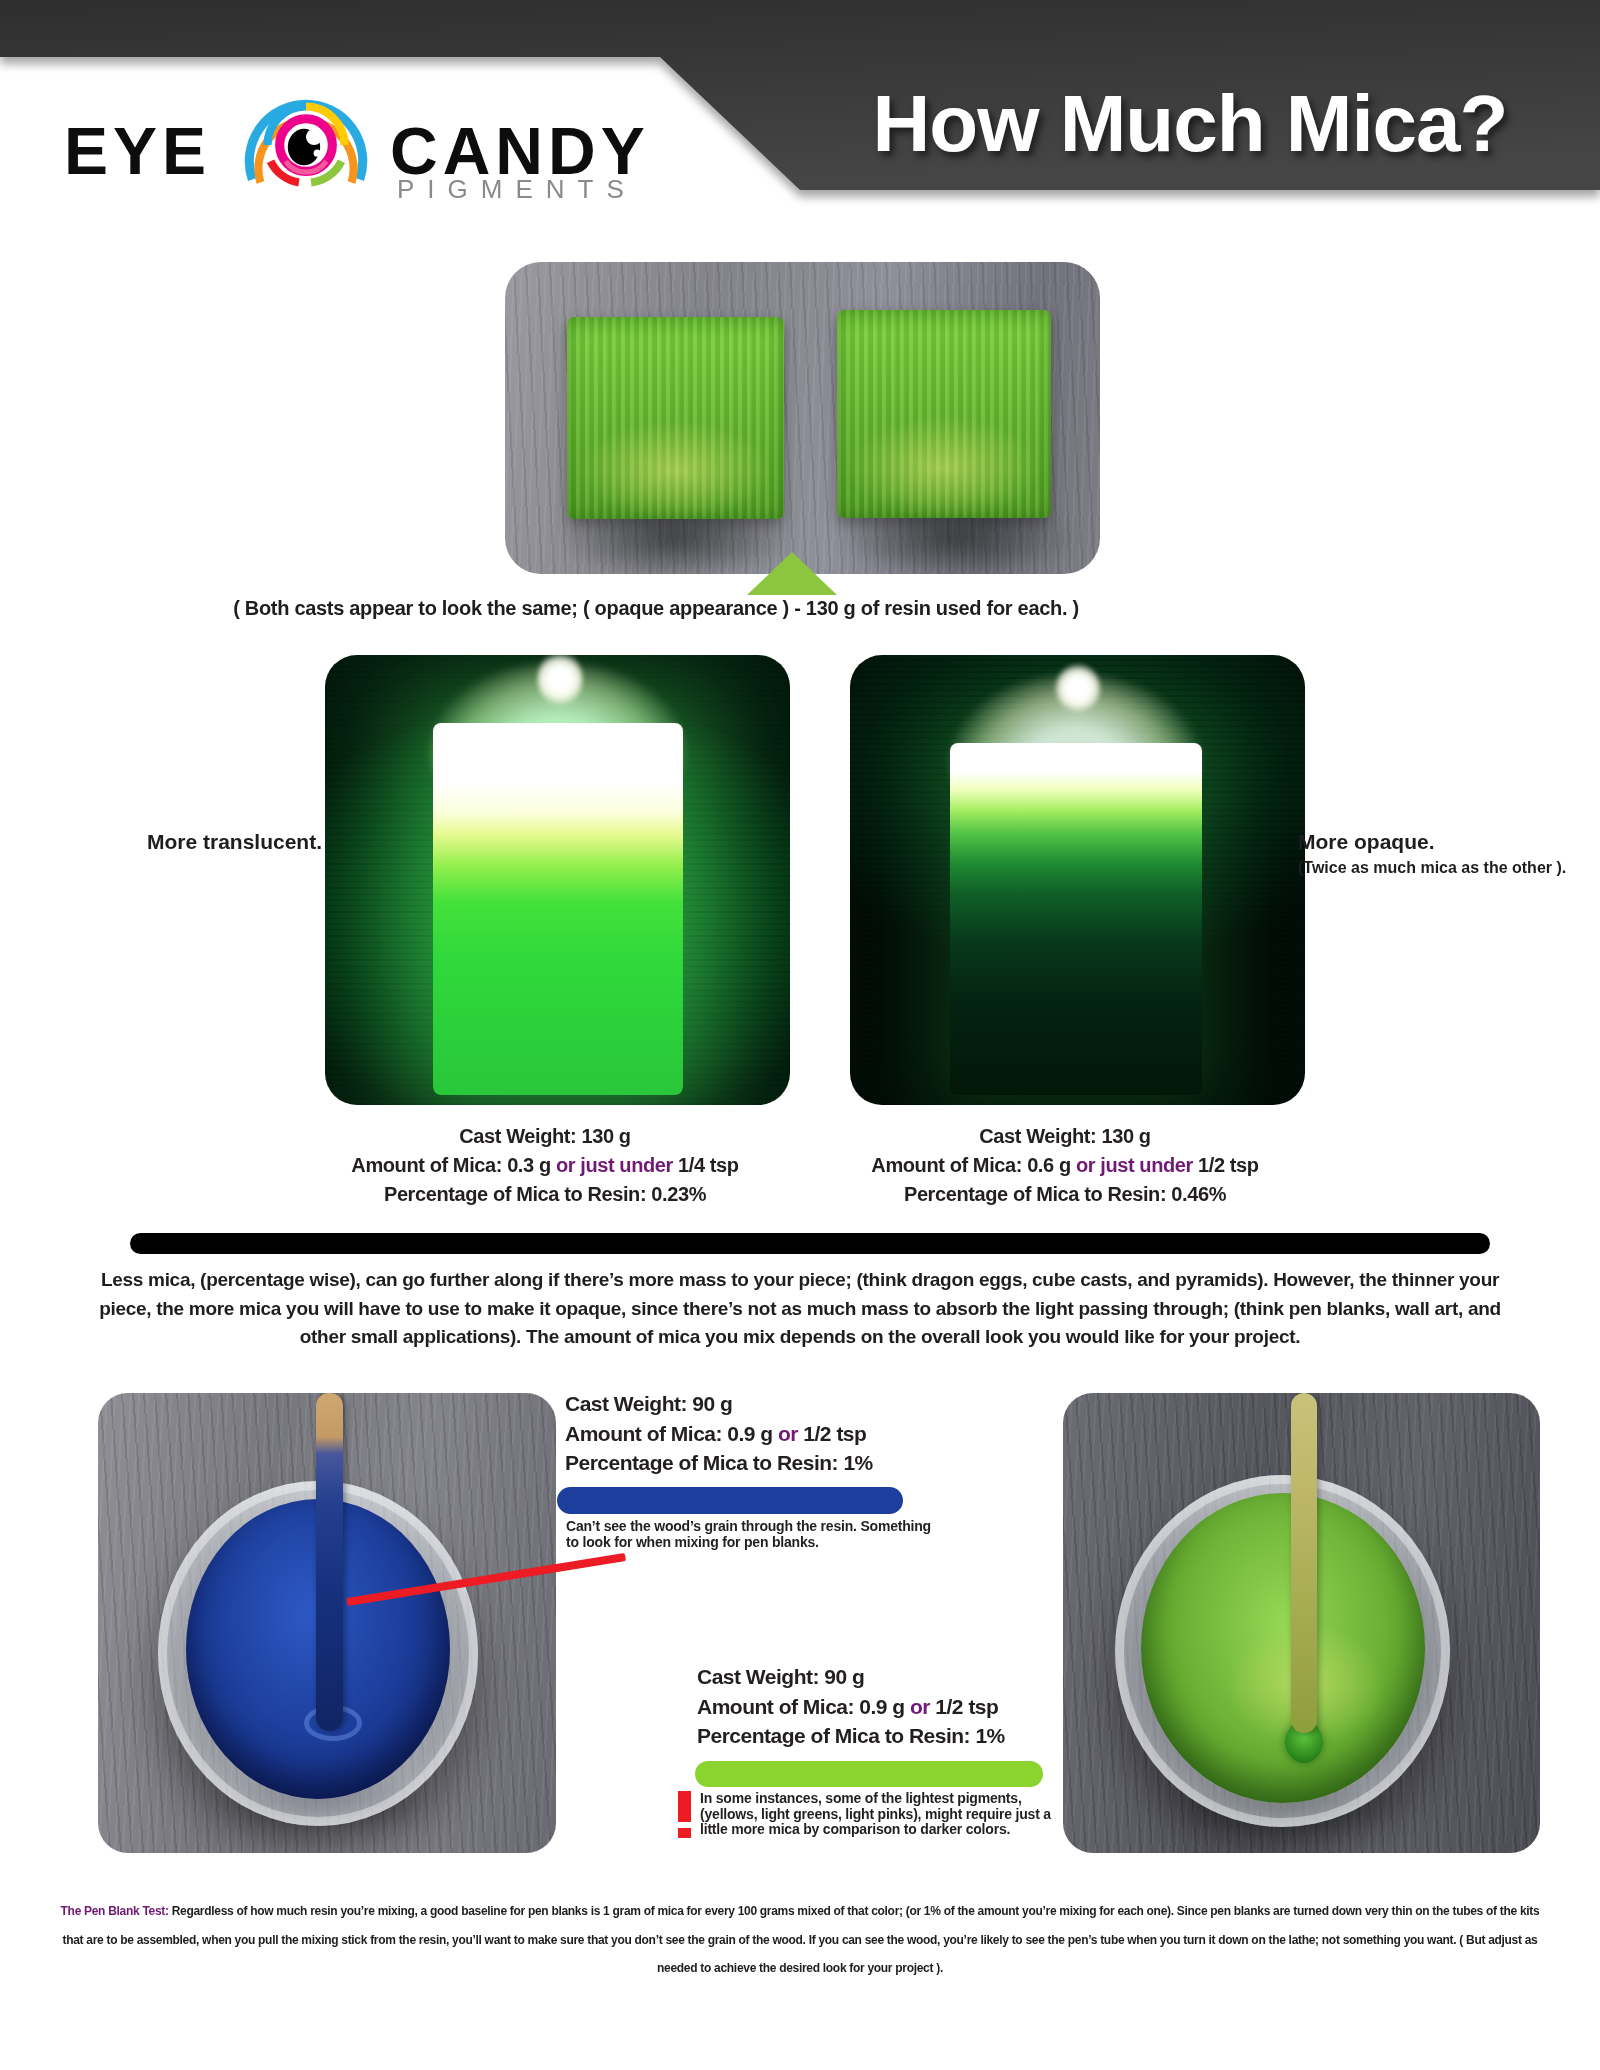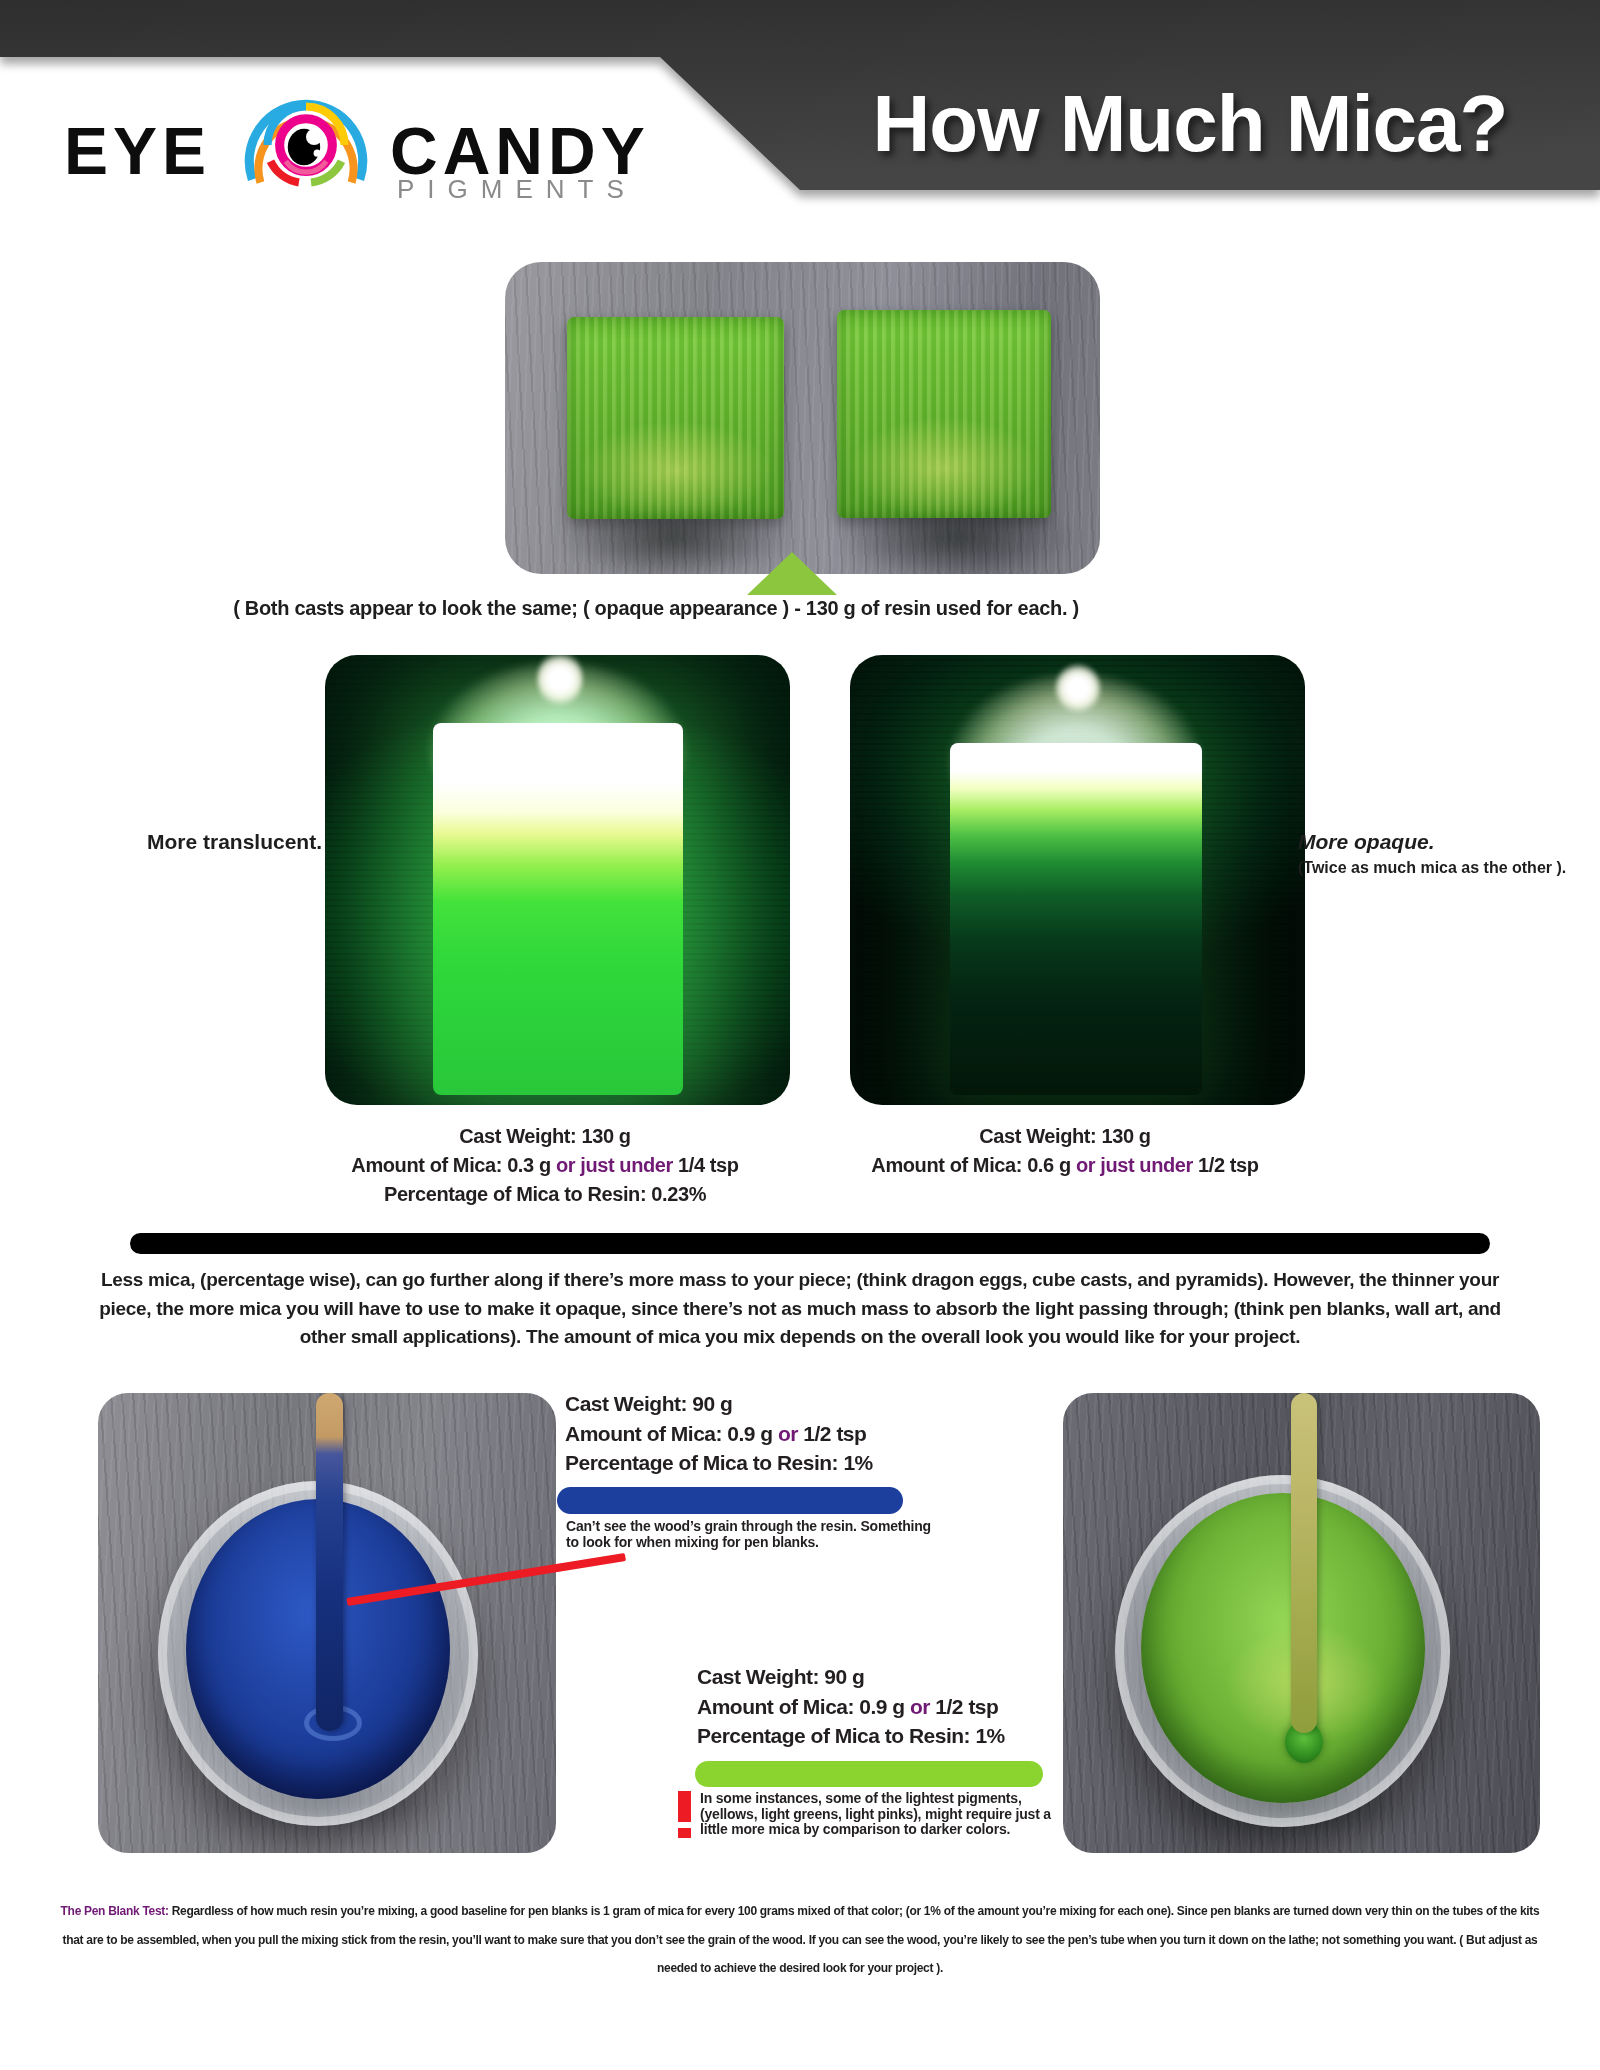--- a/index.html
+++ b/index.html
@@ -187,31 +187,32 @@
     <div class="lit-cube lit-cube-translucent" style="left:108px;top:68px;width:250px;height:372px;"></div>
     <div class="spark" style="left:212px;top:-4px;width:46px;height:56px;"></div>
   </div>
   <div class="photo photo-lit-right">
     <div class="glow-dome" style="left:100px;top:20px;width:250px;height:168px;"></div>
     <div class="lit-cube lit-cube-opaque" style="left:100px;top:88px;width:252px;height:352px;"></div>
     <div class="spark" style="left:205px;top:8px;width:46px;height:50px;"></div>
   </div>
 
   <div class="abs side-label" style="left:60px;top:830px;width:262px;text-align:right;">More translucent.</div>
-  <div class="abs side-label" style="left:1298px;top:830px;font-style:italic;">More opaque.</div>
+  <div class="abs side-label" style="left:1298px;top:830px;">More opaque.</div>
   <div class="abs side-sublabel" style="left:1298px;top:859px;">(Twice as much mica as the other ).</div>
 
   <div class="stats" style="left:295px;top:1122px;">
     <div><span>Cast Weight: 130 g</span></div>
     <div><span>Amount of Mica: 0.3 g </span><span class="red">or just under</span><span> 1/4 tsp</span></div>
     <div><span>Percentage of Mica to Resin: 0.23%</span></div>
   </div>
   <div class="stats" style="left:815px;top:1122px;">
     <div><span>Cast Weight: 130 g</span></div>
     <div><span>Amount of Mica: 0.6 g </span><span class="red">or just under</span><span> 1/2 tsp</span></div>
+    <div><span>Percentage of Mica to Resin: 0.46%</span></div>
   </div>
 
   <div class="divider-bar"></div>
   <div class="mid-paragraph">Less mica, (percentage wise), can go further along if there’s more mass to your piece; (think dragon eggs, cube casts, and pyramids). However, the thinner your piece, the more mica you will have to use to make it opaque, since there’s not as much mass to absorb the light passing through; (think pen blanks, wall art, and other small applications). The amount of mica you mix depends on the overall look you would like for your project.</div>
 
   <div class="photo photo-cup-blue">
     <div class="cup-shadow" style="position:absolute;left:110px;top:370px;width:230px;height:75px;border-radius:50%;background:radial-gradient(ellipse,rgba(10,10,25,0.5),transparent 65%);filter:blur(8px);"></div>
     <div class="cup-outer" style="left:60px;top:88px;width:320px;height:345px;"></div>
     <div class="cup-liquid liquid-blue" style="left:88px;top:106px;width:264px;height:300px;"></div>
     <div class="ripple" style="left:206px;top:312px;width:48px;height:26px;"></div>

